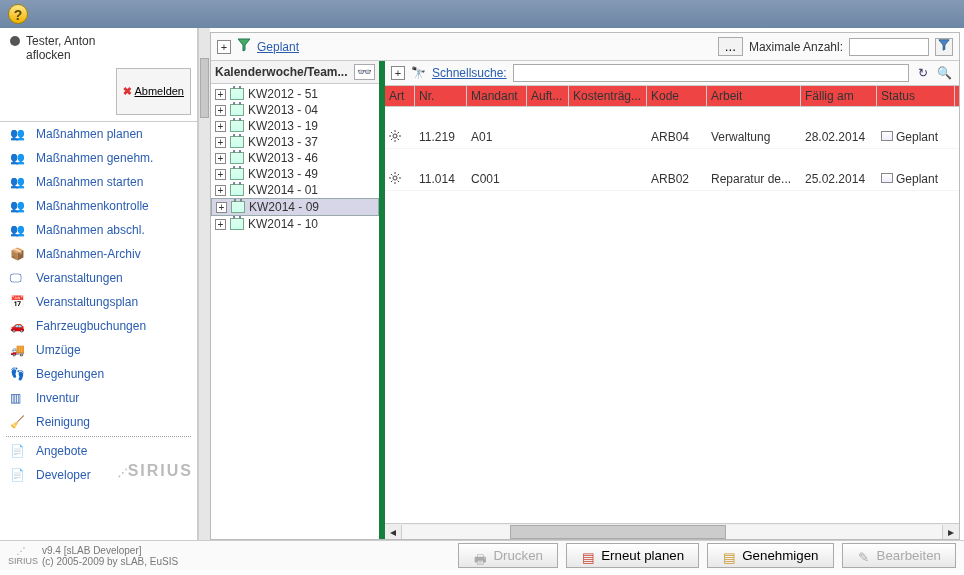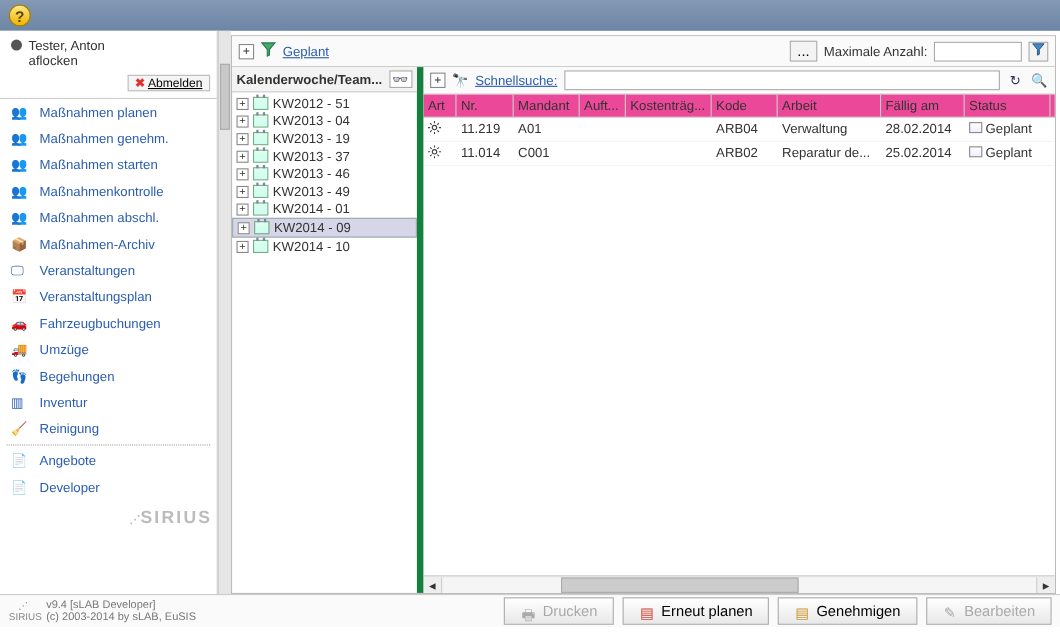--- a/index.html
+++ b/index.html
@@ -8,21 +8,21 @@
 .header .brand { font-size: 15px; font-weight: bold; width: 190px; }
 .header .title { font-size: 15px; flex: 1; }
 .header .datetime { font-size: 13px; font-weight: bold; margin-right: 8px; }
 .help-icon { width: 20px; height: 20px; border-radius: 50%; background: linear-gradient(#ffe78a,#f2b200); color: #5a4a00; font-weight: bold; text-align: center; line-height: 20px; font-size: 14px; border:1px solid #a18300; }
 .main { display: flex; height: 512px; }
 .sidebar { width: 198px; border-right: 1px solid #ccc; background: #fff; display: flex; flex-direction: column; position: relative; justify-content: space-between; }
 .user-block { padding: 6px 10px 4px; }
 .user-line { display:flex; align-items:center; gap:6px;}
 .user-icon { width:10px; height:10px; border-radius:50%; background:#555;}
 .logout-row { text-align: right; padding: 2px 6px 6px; }
-.logout-btn { background: #f5f5f5; border:1px solid #bbb; padding:0 6px; font-size:11px; cursor:pointer; }
+.logout-btn { background: #f5f5f5; border:1px solid #bbb; padding:16px 6px; font-size:11px; cursor:pointer; }
 .logout-btn .x { color:#d33; font-weight:bold; }
 .logout-btn u { text-decoration: underline; }
 .nav { border-top:1px solid #ccc; overflow:hidden; flex:1;}
 .nav-item { display:flex; align-items:center; gap:8px; padding:5px 10px; color:#2a5db0; cursor:pointer; }
 .nav-sep { border-top:1px dotted #999; margin:2px 6px; }
 .nav-icon { width:18px; height:14px; display:inline-block; }
 .watermark { position:absolute; right:4px; bottom:60px; color:#bbb; font-size:16px; font-weight:bold; letter-spacing:2px; pointer-events:none;}
 .wm-dots { font-size:10px; letter-spacing:0; }
 .content { flex:1; display:flex; flex-direction:column; border:1px solid #bbb; margin:4px 4px 0 0;}
 .filter-bar { display:flex; align-items:center; gap:6px; padding:4px 6px; border-bottom:1px solid #ccc; background:#fafafa; }
@@ -44,24 +44,24 @@
 .tree-row { display:flex; align-items:center; gap:4px; padding:1px 4px; cursor:pointer; white-space:nowrap;}
 .tree-row.selected { background:#d6d6e8; border:1px solid #9aa; }
 .plus { width:11px; height:11px; border:1px solid #888; text-align:center; line-height:9px; font-size:10px; background:#fff;}
 .cal-ico { width:14px; height:12px; border:1px solid #7a8; background:linear-gradient(#dfe,#cfe); position:relative;}
 .cal-ico::before { content:""; position:absolute; top:-3px; left:2px; width:2px; height:3px; background:#789;}
 .cal-ico::after { content:""; position:absolute; top:-3px; right:2px; width:2px; height:3px; background:#789;}
 .grid-pane { flex:1; display:flex; flex-direction:column; overflow:hidden;}
 .qs-bar { display:flex; align-items:center; gap:6px; padding:3px 6px; border-bottom:1px solid #ccc; background:#fafafa;}
 .qs-input { flex:1; border:1px solid #aaa; height:18px;}
 .refresh-ico,.search-ico { width:16px; height:16px; text-align:center; line-height:16px; cursor:pointer; color:#336;}
-.grid-head { display:flex; background:#ec4899; border-bottom:1px solid #ccc; font-weight:normal;}
+.grid-head { display:flex; background:#ef4444; border-bottom:1px solid #ccc; font-weight:normal;}
 .gcol { border-right:1px solid #ccc; padding:3px 4px; overflow:hidden; text-overflow:ellipsis; white-space:nowrap;}
 .grid-body { flex:1; overflow:auto; background:#fff;}
-.grow { display:flex; border-bottom:1px solid #f4f4f4; }
+.grow { display:flex; border-bottom:1px solid #f4f4f4;margin-top:20px; }
 .grow .gcol { border-right:1px solid transparent; }
 .gear { width:12px; height:12px; display:inline-block; }
 .gear svg { width:12px; height:12px; }
 .status-ico { width:12px; height:10px; border:1px solid #888; display:inline-block; margin-right:3px; background:linear-gradient(#fff,#eef);}
 .hscroll { height:16px; border-top:1px solid #ccc; background:#eee; display:flex; align-items:center;}
 .hscroll .arrow { width:16px; text-align:center; cursor:pointer;}
 .hscroll .track { flex:1; height:14px; background:#f5f5f5; border-left:1px solid #ccc; border-right:1px solid #ccc; position:relative;}
 .hscroll .thumb { position:absolute; left:20%; width:40%; height:100%; background:#ccc; border:1px solid #aaa;}
 .info-line { padding:3px 6px; border-top:1px solid #ccc; background:#fff;}
 .count-line { padding:3px 6px; border:1px solid #ccc; margin:0 2px 2px; background:#fff;}
@@ -300,21 +300,21 @@
         </div>
       </div>
     </div>
   </div>
 </div>
 
 <div class="footer">
   <div class="logo">⋰<br>SIRIUS</div>
   <div class="ver">
     <div>v9.4 [sLAB Developer]</div>
-    <div>(c) 2003-2014 by sLAB, EuSIS</div>
+    <div>(c) 2005-2009 by sLAB, EuSIS</div>
   </div>
   <div class="spacer"></div>
   <button class="fbtn disabled">
       <span class="bi">🖶</span>
       <span>Drucken</span>
     </button>
   <button class="fbtn">
       <span class="bi" style="color:#c43">▤</span>
       <span>Erneut planen</span>
     </button>

